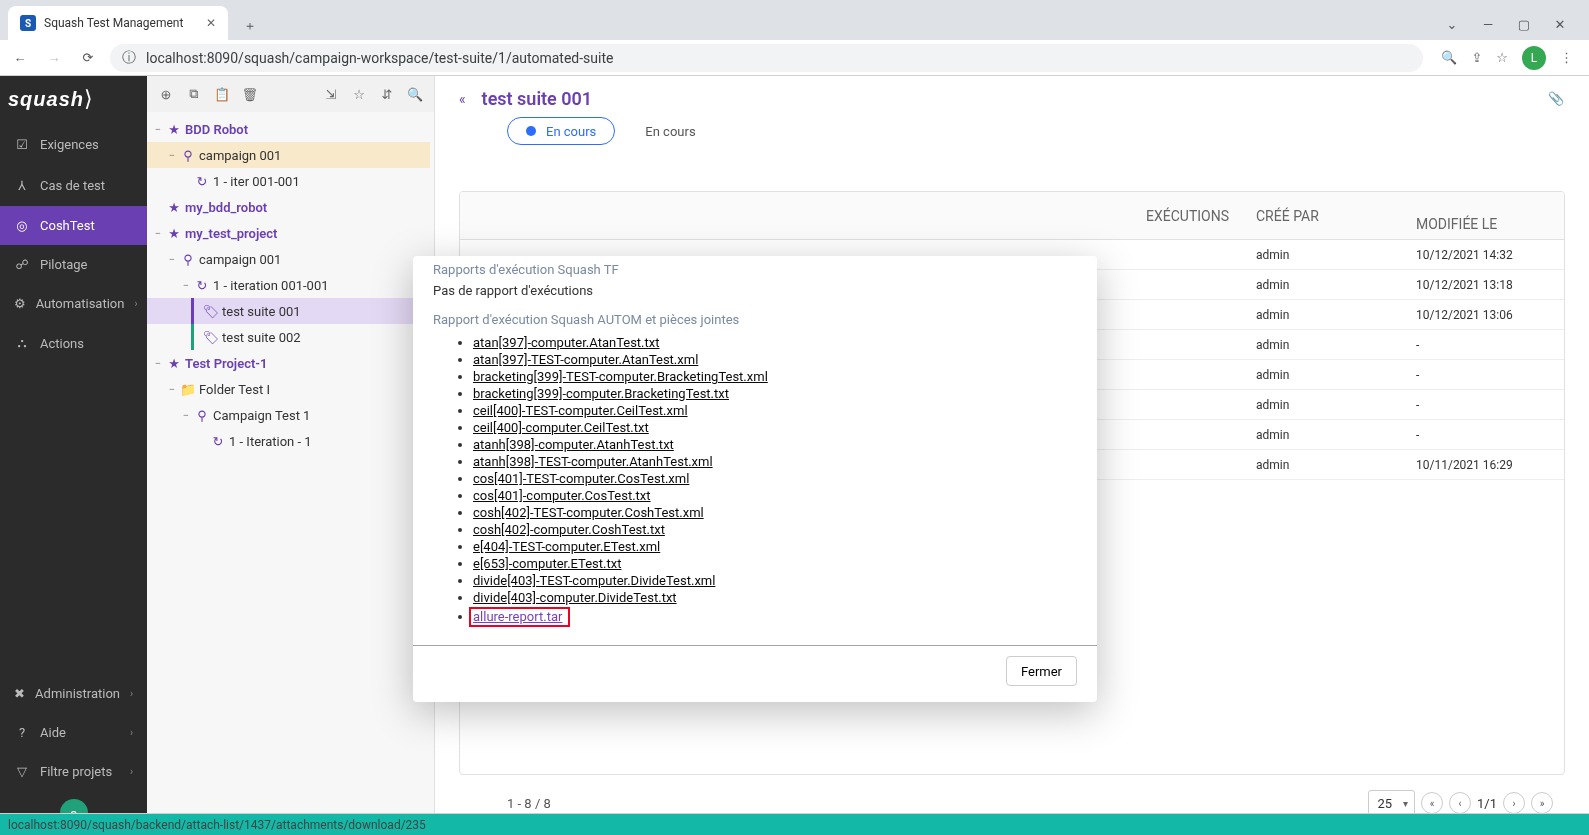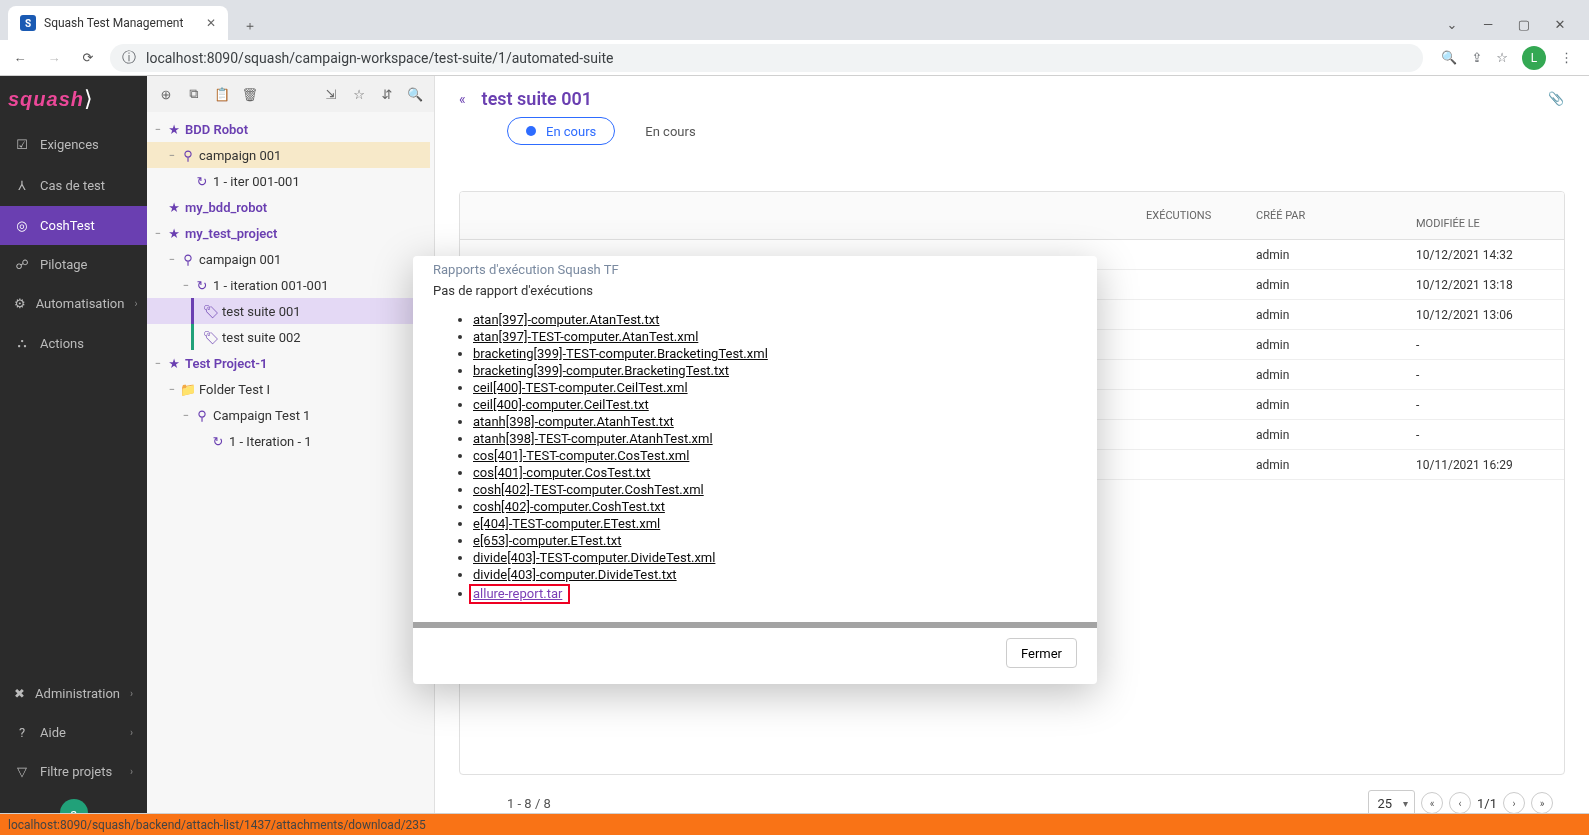--- a/index.html
+++ b/index.html
@@ -22,21 +22,21 @@
   .addr-icons { display:flex; gap:14px; align-items:center; padding:0 8px;}
   .addr-icons .icon { color:#5f6368; }
   .profile-badge { width:24px; height:24px; border-radius:50%; background:#34a853; color:#fff; display:flex; align-items:center; justify-content:center; font-size:12px; }
 
   
   .app { flex:1; display:flex; overflow:hidden; position:relative; }
 
   
   .sidebar-nav { width:147px; background:#2b2b2b; color:#bbb; display:flex; flex-direction:column; }
   .logo { padding:10px 12px 14px 8px; }
-  .logo-text { font-family: Arial, sans-serif; font-style:italic; font-weight:bold; font-size:20px; color:#ec4899; letter-spacing:1px;}
+  .logo-text { font-family: Arial, sans-serif; font-style:italic; font-weight:bold; font-size:20px; color:#ffffff; letter-spacing:1px;}
   .nav-item { display:flex; align-items:center; gap:10px; padding:12px 14px; font-size:13px; cursor:pointer; }
   .nav-item .chev { margin-left:auto; font-size:10px; color:#888;}
   .nav-item.active { background:#6a3fb1; color:#fff; }
   .nav-spacer { flex:1; }
   .nav-icon { width:16px; text-align:center; }
   .sidebar-bottom-avatar { width:28px; height:28px; border-radius:50%; background:#21a179; color:#fff; display:flex; align-items:center; justify-content:center; margin:8px auto; font-size:13px;}
 
   
   .tree-panel { width:288px; background:#f7f7f7; border-right:1px solid #e0e0e0; display:flex; flex-direction:column; position:relative;}
   .tree-toolbar { height:36px; display:flex; align-items:center; padding:0 8px; gap:6px; background:#f1f1f1;}
@@ -63,51 +63,51 @@
   .page-title { color:#6a3fb1; font-weight:600; font-size:18px;}
   .attach-icon { margin-left:auto; color:#555;}
   .status-row { padding:0 24px 16px 72px; display:flex; gap:12px;}
   .pill { height:28px; border-radius:14px; padding:0 18px; display:flex; align-items:center; font-size:13px; gap:10px;}
   .pill.active { border:1px solid #2e6cff; color:#2e6cff; }
   .pill.active::before { content:""; width:10px; height:10px; border-radius:50%; background:#2e6cff;}
   .pill.plain { color:#555;}
 
   .content-zone { flex:1; position:relative; padding:0 24px 0 24px;}
   .table-wrap { border:1px solid #e0e0e0; border-radius:4px; overflow:hidden; position:absolute; left:24px; right:24px; top:30px; bottom:60px;}
-  .table-head { display:flex; background:#fafafa; border-bottom:1px solid #e0e0e0; height:48px; align-items:center; font-size:11px; color:#666; text-transform:uppercase;}
+  .table-head { display:flex; background:#fafafa; border-bottom:1px solid #e0e0e0; height:48px; align-items:center; font-size:14px; color:#666; text-transform:uppercase;}
   .th { padding:0 12px;}
   .th-exec{flex:0 0 110px;} .th-cree{flex:0 0 160px;} .th-mod{flex:0 0 160px;margin-top:16px;}
   .th-spacer{flex:1;}
   .table-body .tr { display:flex; height:30px; align-items:center; border-bottom:1px solid #eee; font-size:12px;}
   .td{padding:0 12px;}
   .td-exec{flex:0 0 110px;} .td-cree{flex:0 0 160px;} .td-mod{flex:0 0 160px;} .td-spacer{flex:1;}
   .table-footer { position:absolute; left:24px; right:36px; bottom:14px; height:36px; display:flex; align-items:center;}
   .table-footer .range { margin-left:48px; font-size:13px; color:#555;}
   .pager { margin-left:auto; display:flex; align-items:center; gap:6px;}
   .page-size { height:26px; border:1px solid #ccc; border-radius:3px; padding:0 22px 0 8px; display:flex; align-items:center; position:relative; font-size:13px;}
   .page-size::after{content:"▾"; position:absolute; right:6px; font-size:10px; color:#666;}
   .pg-btn { width:22px; height:22px; border:1px solid #ccc; border-radius:50%; display:flex; align-items:center; justify-content:center; font-size:10px; color:#555;}
 
   
   .modal-backdrop { position:absolute; inset:0; display:flex; align-items:flex-start; justify-content:center; pointer-events:none;}
   .modal { margin-top:180px; width:684px; max-height:520px; background:#fff; border-radius:4px; box-shadow:0 10px 40px rgba(0,0,0,.25); pointer-events:auto; position:absolute; left:413px; top:0; }
   .modal-header { padding:16px 20px 10px; font-size:18px; font-weight:600; color:#415a7a;}
-  .modal-body { padding:0 20px 10px; max-height:420px; overflow:auto; border-bottom:6px solid #a3a3a3;}
+  .modal-body { padding:0 20px 10px; max-height:420px; overflow:auto; border-bottom:1px solid #a3a3a3;}
   .modal-section-title { font-size:13px; color:#7a8aa0; margin:6px 0;}
   .modal-text { font-size:13px; color:#333; margin:6px 0 14px;}
   .file-list { margin:8px; padding-left:32px; }
   .file-list li { margin:2px 0; font-size:13px;}
   .file-list a { color:#0b0b0b; text-decoration:underline; }
   .file-list a.visited { color:#7b3fb6;}
   .highlight-box { display:inline-block; border:2px solid #e02; padding:0 6px 1px 2px; margin-left:-4px;}
   .modal-footer { padding:10px 20px 16px; display:flex; justify-content:flex-end;}
   .btn { height:30px; padding:0 14px; border:1px solid #ccc; border-radius:4px; background:#fff; font-size:13px;}
 
   
-  .status-bar { position:absolute; left:0; bottom:0; height:22px; background:#f97316; border-top:1px solid #d0d0d0; padding:0 8px; font-size:12px; color:#444; display:flex; align-items:center; width:100%;}
+  .status-bar { position:absolute; left:0; bottom:0; height:22px; background:#14b8a6; border-top:1px solid #d0d0d0; padding:0 8px; font-size:12px; color:#444; display:flex; align-items:center; width:100%;}
 </style>
 </head>
 <body>
 
 <div class="browser-frame">
 
   <div class="tab-strip">
     <div class="tab">
       <span class="favicon">S</span>
       <span>Squash Test Management</span>
@@ -353,20 +353,21 @@
           </div>
         </div>
       </div>
     </div>
 
     <div class="modal-backdrop">
       <div class="modal">
         <div class="modal-body">
           <div class="modal-section-title">Rapports d'exécution Squash TF</div>
           <div class="modal-text">Pas de rapport d'exécutions</div>
+          <div class="modal-section-title">Rapport d'exécution Squash AUTOM et pièces jointes</div>
           <ul class="file-list" id="file-list">
               <li><a href="#">atan[397]-computer.AtanTest.txt</a></li>
               <li><a href="#">atan[397]-TEST-computer.AtanTest.xml</a></li>
               <li><a href="#">bracketing[399]-TEST-computer.BracketingTest.xml</a></li>
               <li><a href="#">bracketing[399]-computer.BracketingTest.txt</a></li>
               <li><a href="#">ceil[400]-TEST-computer.CeilTest.xml</a></li>
               <li><a href="#">ceil[400]-computer.CeilTest.txt</a></li>
               <li><a href="#">atanh[398]-computer.AtanhTest.txt</a></li>
               <li><a href="#">atanh[398]-TEST-computer.AtanhTest.xml</a></li>
               <li><a href="#">cos[401]-TEST-computer.CosTest.xml</a></li>

